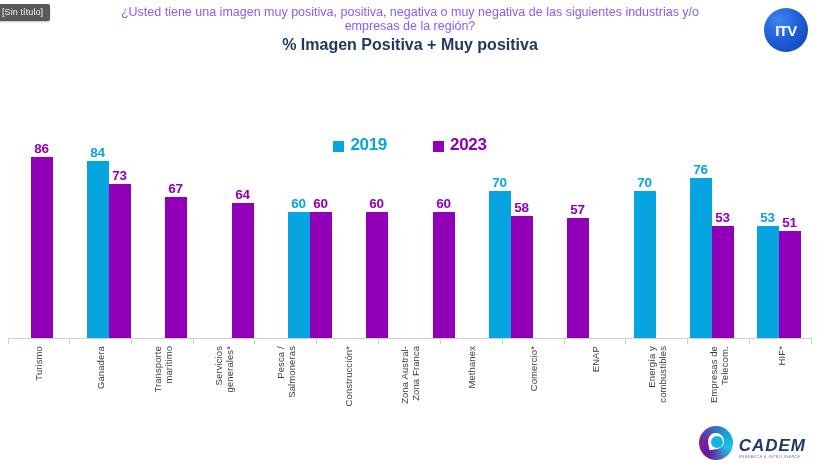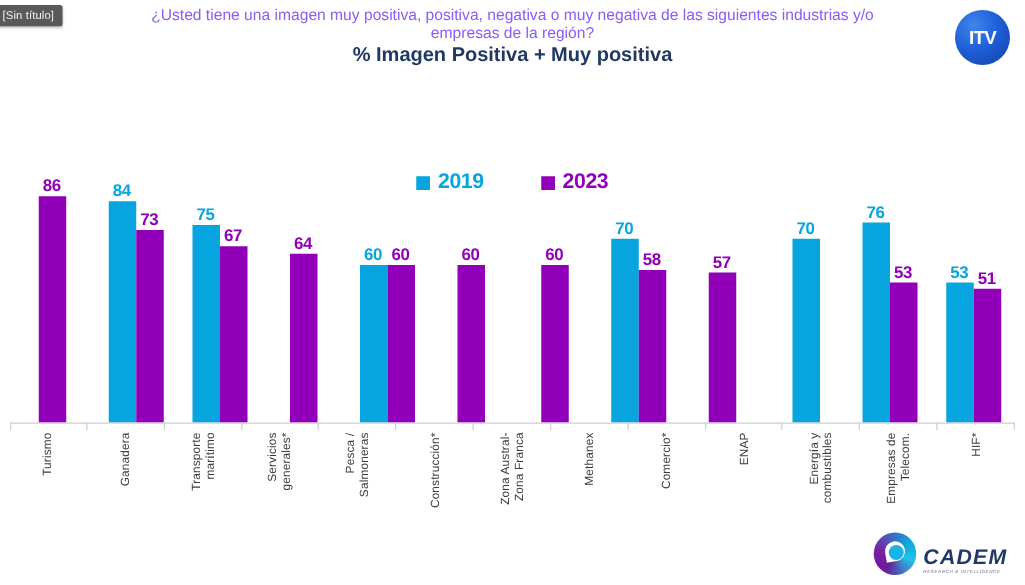--- a/index.html
+++ b/index.html
@@ -170,24 +170,20 @@
           <div class="bar-label l2019" style="bottom: 176.842px;">84</div>
           <div class="bar b2019" style="height: 176.842px;"></div>
         </div>
         <div class="bar-wrap">
           <div class="bar-label l2023" style="bottom: 153.684px;">73</div>
           <div class="bar b2023" style="height: 153.684px;"></div>
         </div>
       </div>
       <div class="group">
         <div class="bar-wrap">
-          <div class="bar-label l2019" style="bottom: 157.895px;">75</div>
-          <div class="bar b2019" style="height: 157.895px;"></div>
-        </div>
-        <div class="bar-wrap">
           <div class="bar-label l2023" style="bottom: 141.053px;">67</div>
           <div class="bar b2023" style="height: 141.053px;"></div>
         </div>
       </div>
       <div class="group">
         <div class="bar-wrap">
           <div class="bar-label l2023" style="bottom: 134.737px;">64</div>
           <div class="bar b2023" style="height: 134.737px;"></div>
         </div>
       </div>

